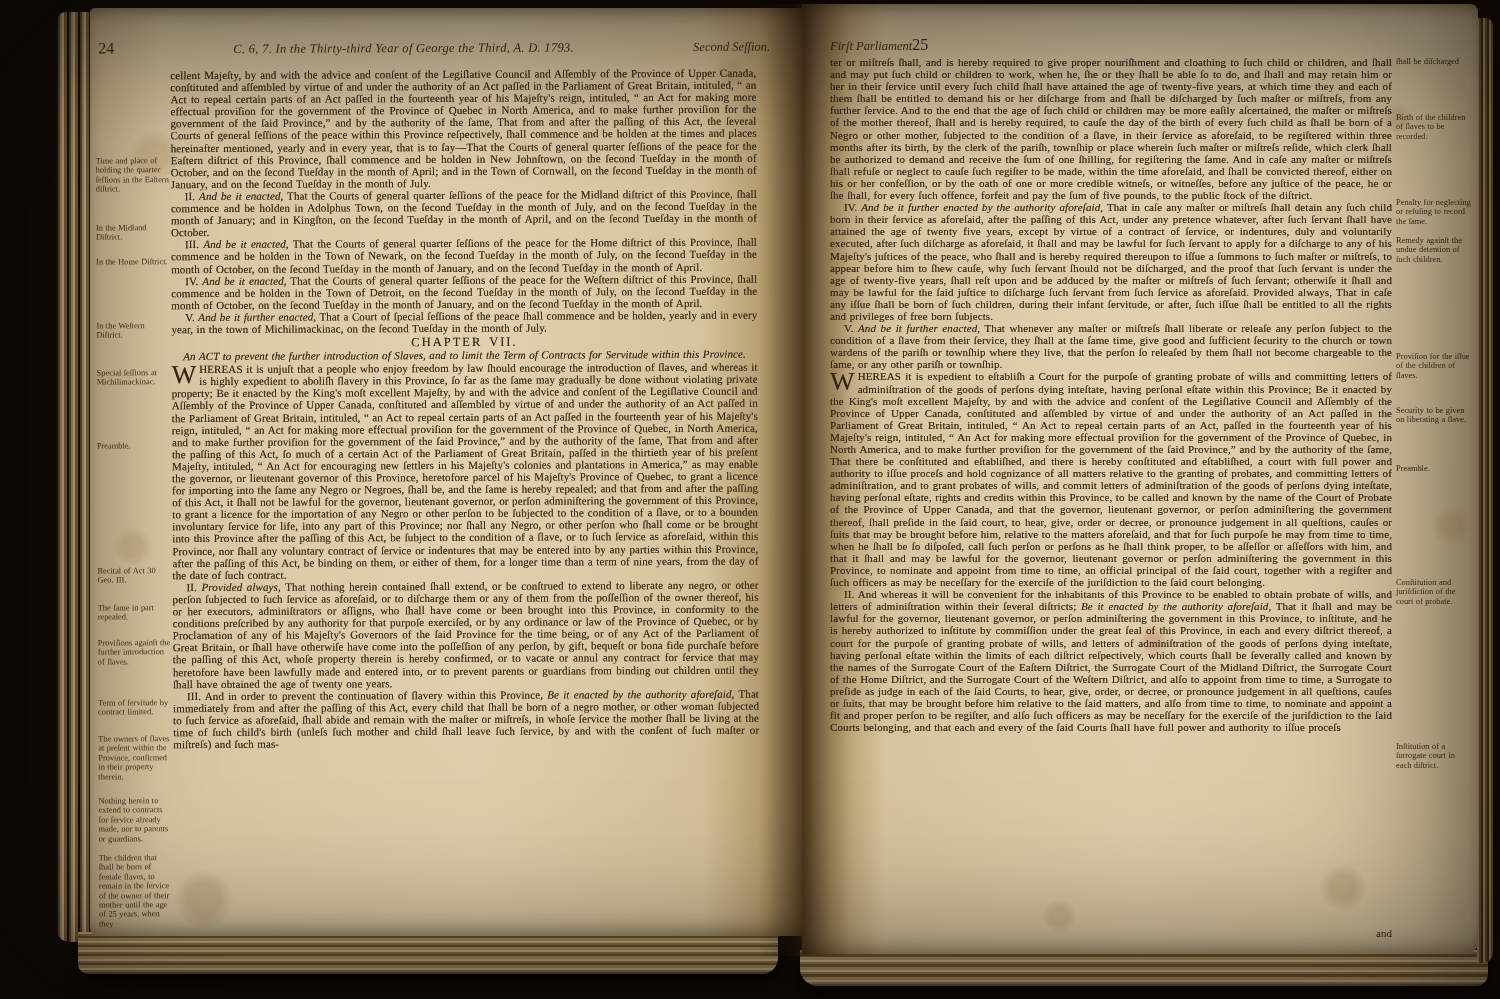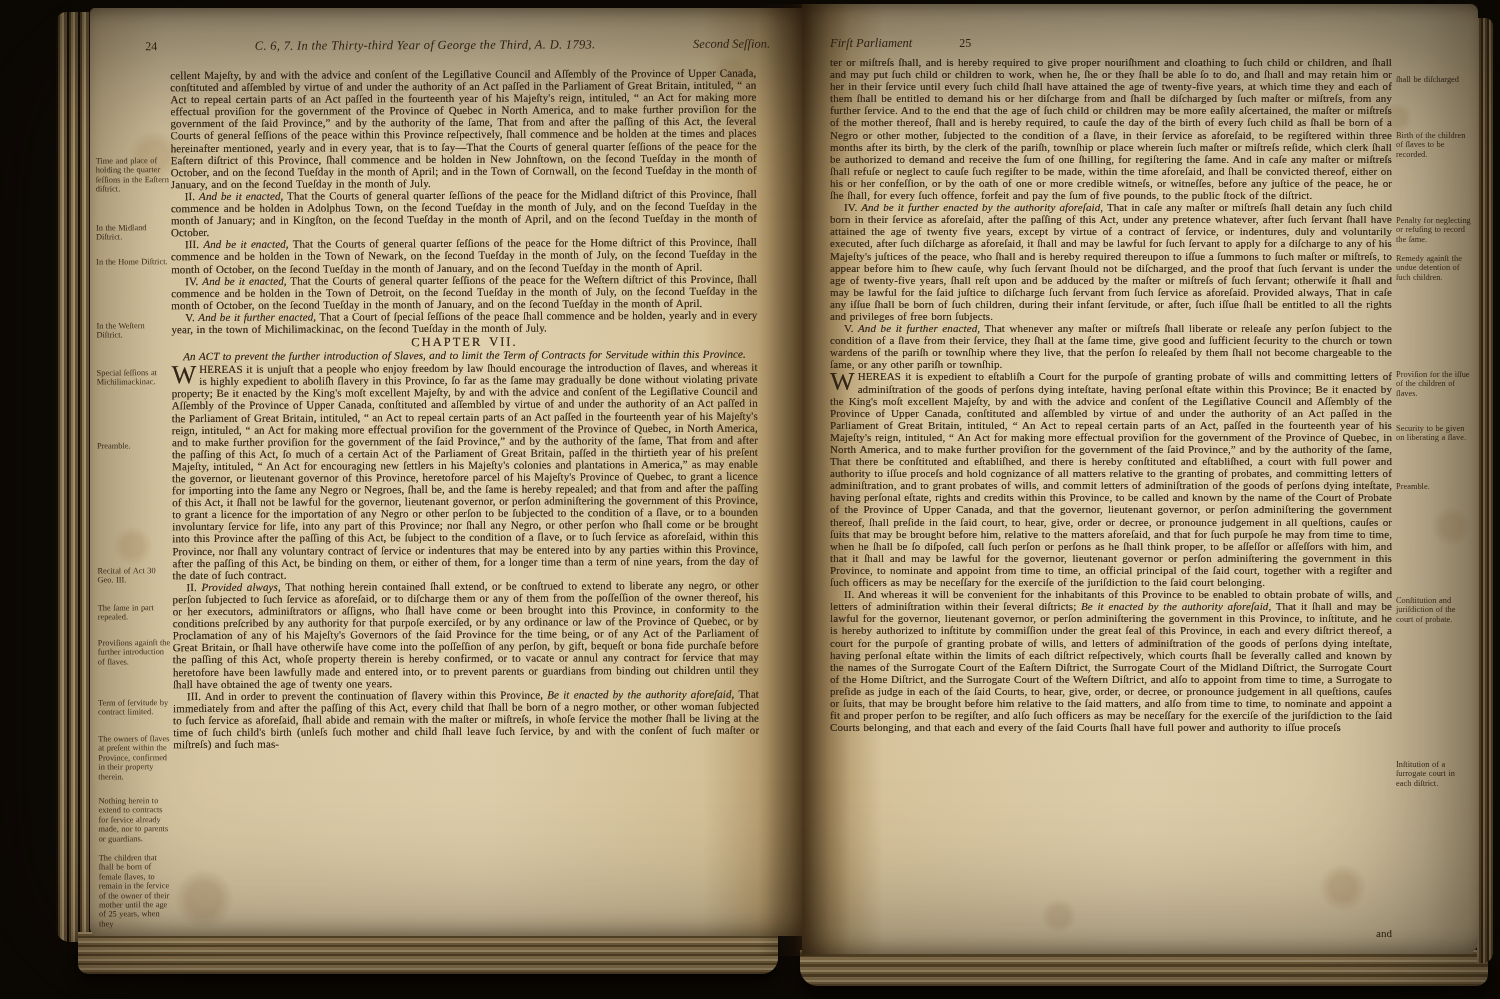--- a/index.html
+++ b/index.html
@@ -75,21 +75,21 @@
   .vignette {
     position:absolute; inset:0; pointer-events:none;
     box-shadow:inset 0 0 150px 40px rgba(8,5,2,0.6);
   }
   .running-header {
     position:absolute; display:flex; align-items:baseline;
     font-size:12.5px; color:#3c2d1b;
   }
   .running-header .rh-center { flex:1; text-align:center; font-style:italic; letter-spacing:0.3px; }
   .running-header .rh-side { font-style:italic; }
-  .running-header .rh-num { font-style:normal; font-size:12px;margin-left:47px; }
+  .running-header .rh-num { font-style:normal; font-size:16px; }
 
   .body-text {
     position:absolute; text-align:justify;
     font-size:11px; line-height:12.1px; color:#34271775;
     color:#342717; word-spacing:0.6px; letter-spacing:0.1px;
     text-shadow:0 0 0.5px rgba(52,38,22,0.55);
   }
   .body-text p { text-indent:14px; }
   .body-text p.cont { text-indent:0; }
   .whereas-initial {
@@ -168,21 +168,21 @@
     </div>
 
     <div class="body-text" style="left:28px; top:52px; width:562px;">
       <p class="cont"><span>ter or miſtreſs ſhall, and is hereby required to give proper nouriſhment and cloathing to ſuch child or children, and ſhall and may put ſuch child or children to work, when he, ſhe or they ſhall be able ſo to do, and ſhall and may retain him or her in their ſervice until every ſuch child ſhall have attained the age of twenty-five years, at which time they and each of them ſhall be entitled to demand his or her diſcharge from and ſhall be diſcharged by ſuch maſter or miſtreſs, from any further ſervice.  And to the end that the age of ſuch child or children may be more eaſily aſcertained, the maſter or miſtreſs of the mother thereof, ſhall and is hereby required, to cauſe the day of the birth of every ſuch child as ſhall be born of a Negro or other mother, ſubjected to the condition of a ſlave, in their ſervice as aforeſaid, to be regiſtered within three months after its birth, by the clerk of the pariſh, townſhip or place wherein ſuch maſter or miſtreſs reſide, which clerk ſhall be authorized to demand and receive the ſum of one ſhilling, for regiſtering the ſame. And in caſe any maſter or miſtreſs ſhall refuſe or neglect to cauſe ſuch regiſter to be made, within the time aforeſaid, and ſhall be convicted thereof, either on his or her confeſſion, or by the oath of one or more credible witneſs, or witneſſes, before any juſtice of the peace, he or ſhe ſhall, for every ſuch offence, forfeit and pay the ſum of five pounds, to the public ſtock of the diſtrict.</span></p>
       <p class="sec"><span class="secnum">IV.</span> <i>And be it further enacted by the authority aforeſaid,</i> <span>That in caſe any maſter or miſtreſs ſhall detain any ſuch child born in their ſervice as aforeſaid, after the paſſing of this Act, under any pretence whatever, after ſuch ſervant ſhall have attained the age of twenty five years, except by virtue of a contract of ſervice, or indentures, duly and voluntarily executed, after ſuch diſcharge as aforeſaid, it ſhall and may be lawful for ſuch ſervant to apply for a diſcharge to any of his Majeſty's juſtices of the peace, who ſhall and is hereby required thereupon to iſſue a ſummons to ſuch maſter or miſtreſs, to appear before him to ſhew cauſe, why ſuch ſervant ſhould not be diſcharged, and the proof that ſuch ſervant is under the age of twenty-five years, ſhall reſt upon and be adduced by the maſter or miſtreſs of ſuch ſervant; otherwiſe it ſhall and may be lawful for the ſaid juſtice to diſcharge ſuch ſervant from ſuch ſervice as aforeſaid. Provided always, That in caſe any iſſue ſhall be born of ſuch children, during their infant ſervitude, or after, ſuch iſſue ſhall be entitled to all the rights and privileges of free born ſubjects.</span></p>
       <p class="sec"><span class="secnum">V.</span> <i>And be it further enacted,</i> <span>That whenever any maſter or miſtreſs ſhall liberate or releaſe any perſon ſubject to the condition of a ſlave from their ſervice, they ſhall at the ſame time, give good and ſufficient ſecurity to the church or town wardens of the pariſh or townſhip where they live, that the perſon ſo releaſed by them ſhall not become chargeable to the ſame, or any other pariſh or townſhip.</span></p>
       <p class="cont"><span class="whereas-initial">W</span><span>HEREAS it is expedient to eſtabliſh a Court for the purpoſe of granting probate of wills and committing letters of adminiſtration of the goods of perſons dying inteſtate, having perſonal eſtate within this Province; Be it enacted by the King's moſt excellent Majeſty, by and with the advice and conſent of the Legiſlative Council and Aſſembly of the Province of Upper Canada, conſtituted and aſſembled by virtue of and under the authority of an Act paſſed in the Parliament of Great Britain, intituled, “ An Act to repeal certain parts of an Act, paſſed in the fourteenth year of his Majeſty's reign, intituled, “ An Act for making more effectual proviſion for the government of the Province of Quebec, in North America, and to make further proviſion for the government of the ſaid Province,” and by the authority of the ſame, That there be conſtituted and eſtabliſhed, and there is hereby conſtituted and eſtabliſhed, a court with full power and authority to iſſue proceſs and hold cognizance of all matters relative to the granting of probates, and committing letters of adminiſtration, and to grant probates of wills, and commit letters of adminiſtration of the goods of perſons dying inteſtate, having perſonal eſtate, rights and credits within this Province, to be called and known by the name of the Court of Probate of the Province of Upper Canada, and that the governor, lieutenant governor, or perſon adminiſtering the government thereof, ſhall preſide in the ſaid court, to hear, give, order or decree, or pronounce judgement in all queſtions, cauſes or ſuits that may be brought before him, relative to the matters aforeſaid, and that for ſuch purpoſe he may from time to time, when he ſhall be ſo diſpoſed, call ſuch perſon or perſons as he ſhall think proper, to be aſſeſſor or aſſeſſors with him, and that it ſhall and may be lawful for the governor, lieutenant governor or perſon adminiſtering the government in this Province, to nominate and appoint from time to time, an official principal of the ſaid court, together with a regiſter and ſuch officers as may be neceſſary for the exerciſe of the juriſdiction to the ſaid court belonging.</span></p>
       <p class="sec"><span class="secnum">II.</span> <span>And whereas it will be convenient for the inhabitants of this Province to be enabled to obtain probate of wills, and letters of adminiſtration within their ſeveral diſtricts; </span><i>Be it enacted by the authority aforeſaid,</i> <span>That it ſhall and may be lawful for the governor, lieutenant governor, or perſon adminiſtering the government in this Province, to inſtitute, and he is hereby authorized to inſtitute by commiſſion under the great ſeal of this Province, in each and every diſtrict thereof, a court for the purpoſe of granting probate of wills, and letters of adminiſtration of the goods of perſons dying inteſtate, having perſonal eſtate within the limits of each diſtrict reſpectively, which courts ſhall be ſeverally called and known by the names of the Surrogate Court of the Eaſtern Diſtrict, the Surrogate Court of the Midland Diſtrict, the Surrogate Court of the Home Diſtrict, and the Surrogate Court of the Weſtern Diſtrict, and alſo to appoint from time to time, a Surrogate to preſide as judge in each of the ſaid Courts, to hear, give, order, or decree, or pronounce judgement in all queſtions, cauſes or ſuits, that may be brought before him relative to the ſaid matters, and alſo from time to time, to nominate and appoint a fit and proper perſon to be regiſter, and alſo ſuch officers as may be neceſſary for the exerciſe of the juriſdiction to the ſaid Courts belonging, and that each and every of the ſaid Courts ſhall have full power and authority to iſſue proceſs</span></p>
     </div>
 
-    <div class="margin-notes" style="left:594px; width:76px;margin-top:18px;">
+    <div class="margin-notes" style="left:594px; width:76px;">
       <div class="mn" style="top:53px">ſhall be diſcharged</div>
       <div class="mn" style="top:109px">Birth of the children of ſlaves to be recorded.</div>
       <div class="mn" style="top:194px">Penalty for neglecting or refuſing to record the ſame.</div>
       <div class="mn" style="top:232px">Remedy againſt the undue detention of ſuch children.</div>
       <div class="mn" style="top:348px">Proviſion for the iſſue of the children of ſlaves.</div>
       <div class="mn" style="top:402px">Security to be given on liberating a ſlave.</div>
       <div class="mn" style="top:460px">Preamble.</div>
       <div class="mn" style="top:574px">Conſtitution and juriſdiction of the court of probate.</div>
       <div class="mn" style="top:738px">Inſtitution of a ſurrogate court in each diſtrict.</div>
     </div>

